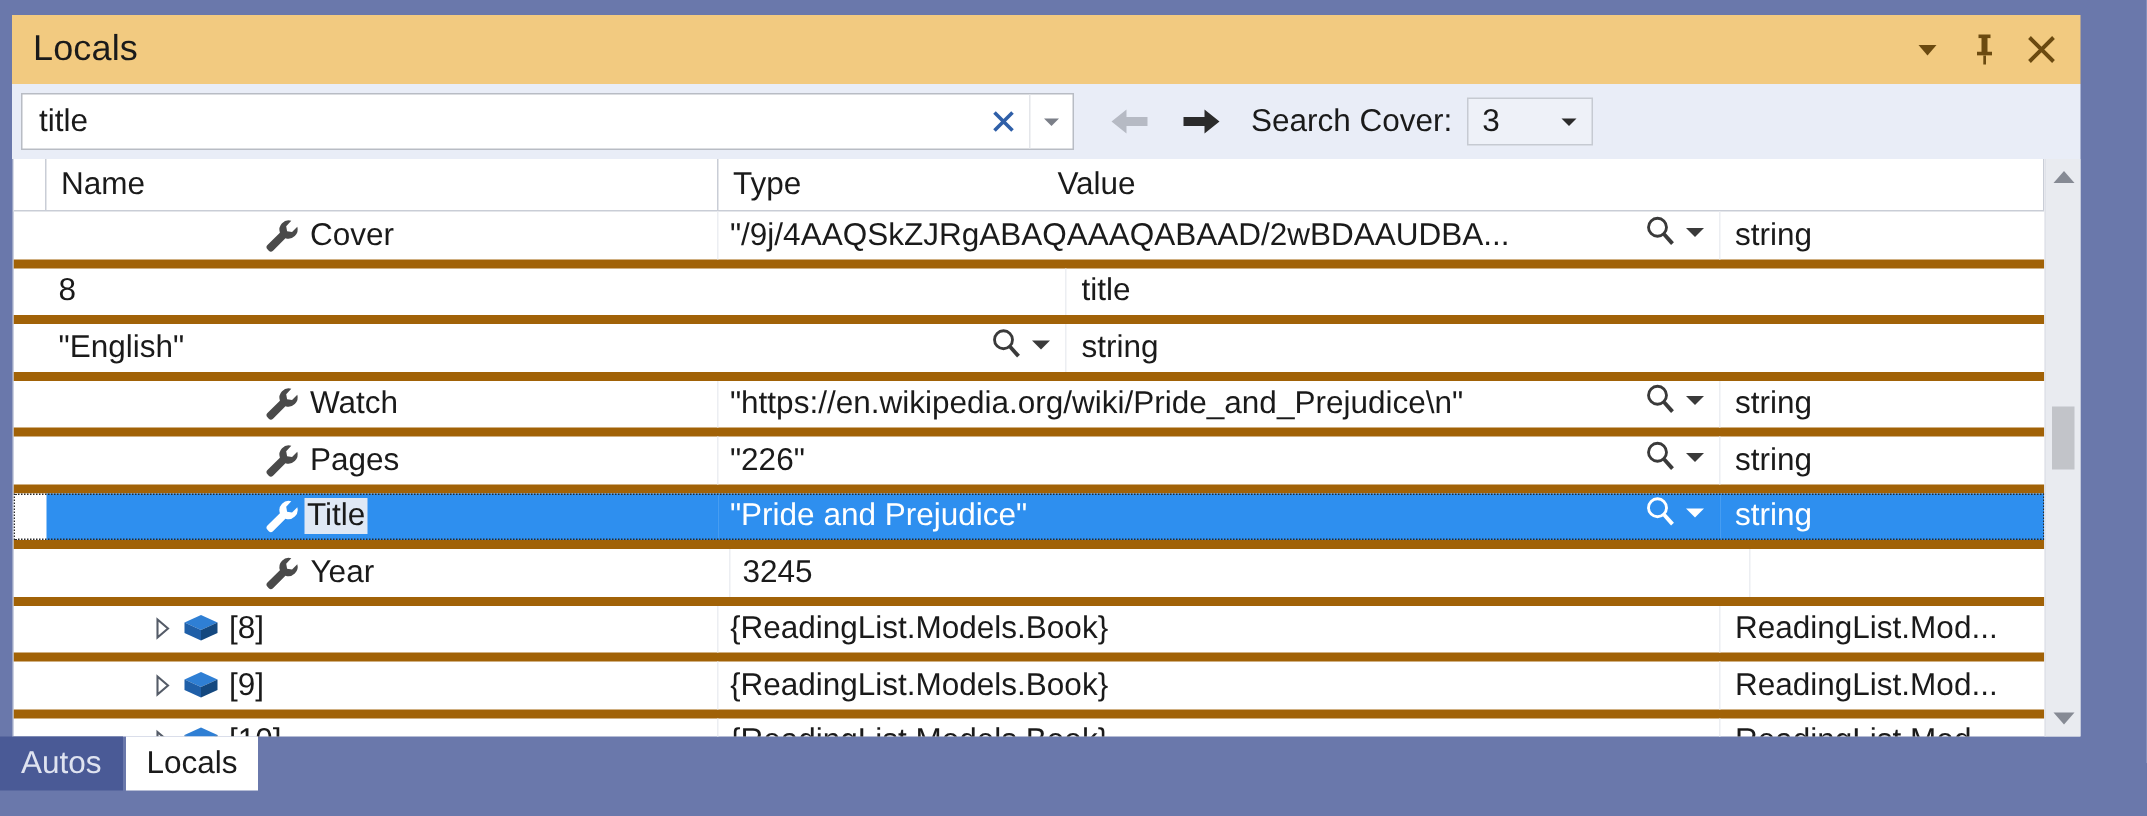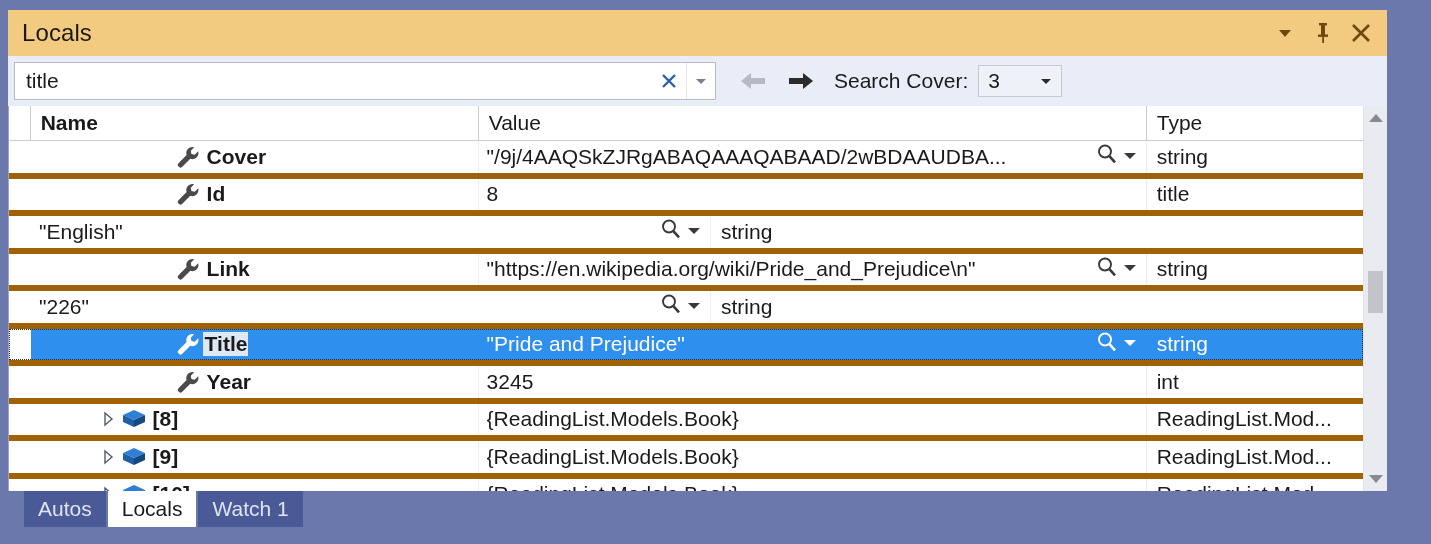--- a/index.html
+++ b/index.html
@@ -150,21 +150,21 @@
   .hdr-cell {
     font-size: 21px;
     color: #1a1a1a;
     display: flex;
     align-items: center;
     box-sizing: border-box;
     border-right: 1px solid #c9cdd6;
     padding-left: 10px;
   }
   .c-gutter { width: 22px; padding-left: 0; }
-  .c-name   { width: 456px; font-weight: bold; }
+  .c-name   { width: 456px; }
   .c-value  { width: 680px; }
   .c-type   { width: 220px; border-right: none; }
 
   .row {
     display: flex;
     height: 37.5px;
     border-bottom: 6px solid #a16207;
     box-sizing: border-box;
     position: relative;
   }
@@ -267,21 +267,21 @@
     position: absolute;
     left: 4px;
     top: 165px;
     width: 15px; height: 42px;
     background: #c2c4c9;
   }
 
   
   .tabstrip {
     position: absolute;
-    left: 24px; top: 491px;
+    left: 0; top: 491px;
     width: 1379px; height: 45px;
     display: flex;
     align-items: flex-start;
     box-sizing: border-box;
   }
   .tab {
     height: 36px;
     padding: 0 14px;
     display: flex;
     align-items: center;
@@ -362,22 +362,22 @@
       </svg>
     </div>
   </div>
 
   <div class="grid">
     <div class="grid-inner">
 
       <div class="hdr">
         <div class="hdr-cell c-gutter"></div>
         <div class="hdr-cell c-name">Name</div>
+        <div class="hdr-cell c-type">Type</div>
         <div class="hdr-cell c-value">Value</div>
-        <div class="hdr-cell c-type">Type</div>
       </div>
 
       <div id="rows-container">
           <div class="row">
             <div class="cell c-gutter"></div>
             <div class="cell c-name">
               <div class="name-inner">
                 <div class="indent-prop"></div>
                 <div class="expander empty">
                   <svg width="14" height="16" viewBox="0 0 14 16">
@@ -409,50 +409,74 @@
     </span>
                 </span>
               </div>
             </div>
             <div class="cell c-type">
               <span>string</span>
             </div>
           </div>
           <div class="row">
             <div class="cell c-gutter"></div>
+            <div class="cell c-value">
+              <div class="value-inner">
+                <span class="value-text">8</span>
+              </div>
+            </div>
+            <div class="cell c-type">
+              <span>title</span>
+            </div>
+          </div>
+          <div class="row">
+            <div class="cell c-gutter"></div>
+            <div class="cell c-value">
+              <div class="value-inner">
+                <span class="value-text">"English"</span>
+                <span class="magnifier-group">
+                  <span>
+      <svg width="24" height="24" viewBox="0 0 24 24">
+        <circle cx="10" cy="9.5" r="6" fill="none" stroke="#3a3a3a" stroke-width="1.9"></circle>
+        <path d="M14.4 14.2 L20 20.4" stroke="#3a3a3a" stroke-width="2.6" fill="none"></path>
+      </svg>
+    </span>
+    <span>
+      <svg width="16" height="16" viewBox="0 0 16 16">
+        <path d="M2 5 L8 11 L14 5 Z" fill="#3a3a3a"></path>
+      </svg>
+    </span>
+                </span>
+              </div>
+            </div>
+            <div class="cell c-type">
+              <span>string</span>
+            </div>
+          </div>
+          <div class="row">
+            <div class="cell c-gutter"></div>
             <div class="cell c-name">
               <div class="name-inner">
                 <div class="indent-prop"></div>
                 <div class="expander empty">
                   <svg width="14" height="16" viewBox="0 0 14 16">
                     <path d="M4 2 L11 8 L4 14 Z" fill="none" stroke="#555c68" stroke-width="1.4"></path>
                   </svg>
                 </div>
                 <div class="node-icon">
                   <svg width="26" height="26" viewBox="0 0 26 26">
       <path d="M19.2 3.2a6.2 6.2 0 0 0-7.6 7.9L3.3 19.4a2 2 0 0 0 0 2.8l.9.9a2 2 0 0 0 2.8 0l8.3-8.3a6.2 6.2 0 0 0 7.9-7.6l-3.5 3.5-3.3-.6-.6-3.3z" fill="#4a4a4a"></path>
     </svg>
                 </div>
-                <span class="name-text">Id</span>
-              </div>
-            </div>
-            <div class="cell c-value">
-              <div class="value-inner">
-                <span class="value-text">8</span>
-              </div>
-            </div>
-            <div class="cell c-type">
-              <span>title</span>
-            </div>
-          </div>
-          <div class="row">
-            <div class="cell c-gutter"></div>
-            <div class="cell c-value">
-              <div class="value-inner">
-                <span class="value-text">"English"</span>
+                <span class="name-text">Watch</span>
+              </div>
+            </div>
+            <div class="cell c-value">
+              <div class="value-inner">
+                <span class="value-text">"https://en.wikipedia.org/wiki/Pride_and_Prejudice\n"</span>
                 <span class="magnifier-group">
                   <span>
       <svg width="24" height="24" viewBox="0 0 24 24">
         <circle cx="10" cy="9.5" r="6" fill="none" stroke="#3a3a3a" stroke-width="1.9"></circle>
         <path d="M14.4 14.2 L20 20.4" stroke="#3a3a3a" stroke-width="2.6" fill="none"></path>
       </svg>
     </span>
     <span>
       <svg width="16" height="16" viewBox="0 0 16 16">
         <path d="M2 5 L8 11 L14 5 Z" fill="#3a3a3a"></path>
@@ -473,47 +497,23 @@
                 <div class="expander empty">
                   <svg width="14" height="16" viewBox="0 0 14 16">
                     <path d="M4 2 L11 8 L4 14 Z" fill="none" stroke="#555c68" stroke-width="1.4"></path>
                   </svg>
                 </div>
                 <div class="node-icon">
                   <svg width="26" height="26" viewBox="0 0 26 26">
       <path d="M19.2 3.2a6.2 6.2 0 0 0-7.6 7.9L3.3 19.4a2 2 0 0 0 0 2.8l.9.9a2 2 0 0 0 2.8 0l8.3-8.3a6.2 6.2 0 0 0 7.9-7.6l-3.5 3.5-3.3-.6-.6-3.3z" fill="#4a4a4a"></path>
     </svg>
                 </div>
-                <span class="name-text">Link</span>
-              </div>
-            </div>
-            <div class="cell c-value">
-              <div class="value-inner">
-                <span class="value-text">"https://en.wikipedia.org/wiki/Pride_and_Prejudice\n"</span>
-                <span class="magnifier-group">
-                  <span>
-      <svg width="24" height="24" viewBox="0 0 24 24">
-        <circle cx="10" cy="9.5" r="6" fill="none" stroke="#3a3a3a" stroke-width="1.9"></circle>
-        <path d="M14.4 14.2 L20 20.4" stroke="#3a3a3a" stroke-width="2.6" fill="none"></path>
-      </svg>
-    </span>
-    <span>
-      <svg width="16" height="16" viewBox="0 0 16 16">
-        <path d="M2 5 L8 11 L14 5 Z" fill="#3a3a3a"></path>
-      </svg>
-    </span>
-                </span>
-              </div>
-            </div>
-            <div class="cell c-type">
-              <span>string</span>
-            </div>
-          </div>
-          <div class="row">
-            <div class="cell c-gutter"></div>
+                <span class="name-text">Pages</span>
+              </div>
+            </div>
             <div class="cell c-value">
               <div class="value-inner">
                 <span class="value-text">"226"</span>
                 <span class="magnifier-group">
                   <span>
       <svg width="24" height="24" viewBox="0 0 24 24">
         <circle cx="10" cy="9.5" r="6" fill="none" stroke="#3a3a3a" stroke-width="1.9"></circle>
         <path d="M14.4 14.2 L20 20.4" stroke="#3a3a3a" stroke-width="2.6" fill="none"></path>
       </svg>
     </span>
@@ -585,23 +585,20 @@
     </svg>
                 </div>
                 <span class="name-text">Year</span>
               </div>
             </div>
             <div class="cell c-value">
               <div class="value-inner">
                 <span class="value-text">3245</span>
               </div>
             </div>
-            <div class="cell c-type">
-              <span>int</span>
-            </div>
           </div>
           <div class="row">
             <div class="cell c-gutter"></div>
             <div class="cell c-name">
               <div class="name-inner">
                 <div class="indent-item"></div>
                 <div class="expander">
                   <svg width="14" height="16" viewBox="0 0 14 16">
                     <path d="M4 2 L11 8 L4 14 Z" fill="none" stroke="#555c68" stroke-width="1.4"></path>
                   </svg>
@@ -701,18 +698,15 @@
     </div>
   </div>
 
   <div class="tabstrip">
     <div class="tab">
         <span>Autos</span>
       </div>
     <div class="tab active">
         <span>Locals</span>
       </div>
-    <div class="tab">
-        <span>Watch 1</span>
-      </div>
   </div>
 
 </div>
 
 </body></html>

